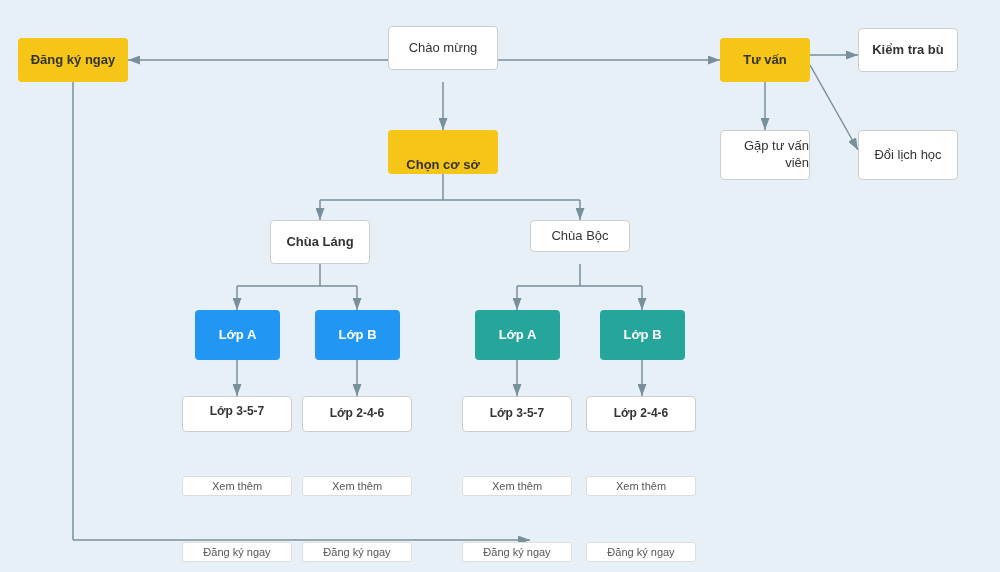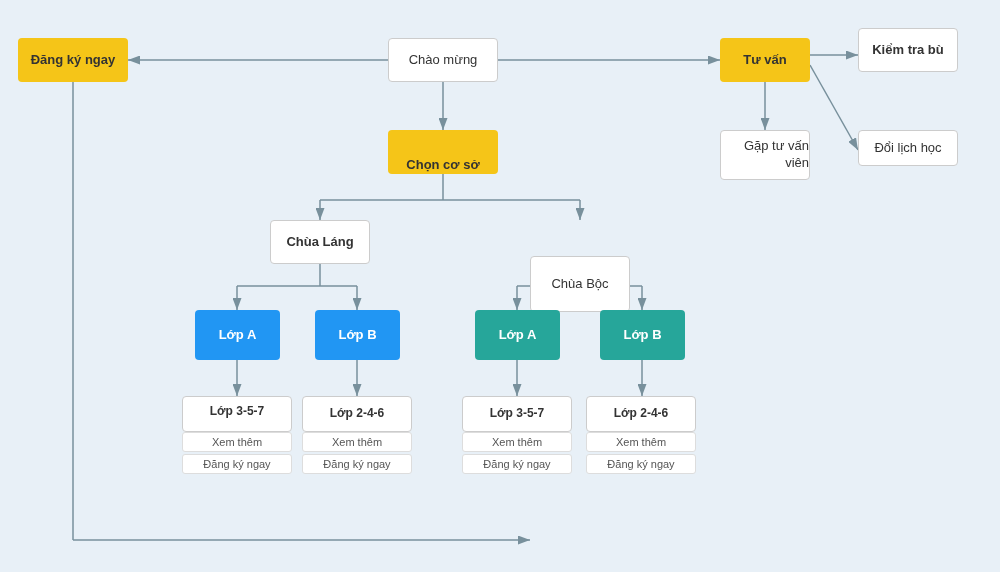--- a/index.html
+++ b/index.html
@@ -74,20 +74,21 @@
 
     .sub-node {
       background: #fff;
       border: 1px solid #ddd;
       border-radius: 3px;
       padding: 3px 8px;
       font-size: 11px;
       color: #555;
       text-align: center;
       cursor: pointer;
+      margin-top: 44px;
     }
   </style>
 </head>
 <body>
 
 <div class="diagram-container">
 
   <svg class="lines">
 
     <defs>
@@ -128,53 +129,53 @@
     <line x1="357" y1="360" x2="357" y2="396" stroke="#78909C" stroke-width="1.5" marker-end="url(#arrowhead)"></line>
 
     <line x1="517" y1="360" x2="517" y2="396" stroke="#78909C" stroke-width="1.5" marker-end="url(#arrowhead)"></line>
 
     <line x1="642" y1="360" x2="642" y2="396" stroke="#78909C" stroke-width="1.5" marker-end="url(#arrowhead)"></line>
 
     <line x1="73" y1="82" x2="73" y2="540" stroke="#78909C" stroke-width="1.5"></line>
     <line x1="73" y1="540" x2="530" y2="540" stroke="#78909C" stroke-width="1.5" marker-end="url(#arrowhead)"></line>
   </svg>
 
-  <div class="node node-white" style="left:388px;top:38px;width:110px;height:44px;">
+  <div class="node node-white" style="left:388px;top:26px;width:110px;height:44px;">
     <span>Chào mừng</span>
   </div>
 
   <div class="node node-yellow" style="left:18px;top:38px;width:110px;height:44px;">
     <span>Đăng ký ngay</span>
   </div>
 
   <div class="node node-yellow" style="left:720px;top:38px;width:90px;height:44px;">
     <span>Tư vấn</span>
   </div>
 
   <div class="node node-white" style="left:858px;top:28px;width:100px;height:44px;font-weight:bold;">
     <span>Kiểm tra bù</span>
   </div>
 
   <div class="node node-white" style="left:720px;top:130px;width:90px;height:50px;text-align:right;">
     <span>Gặp tư vấn viên</span>
   </div>
 
-  <div class="node node-white" style="left:858px;top:130px;width:100px;height:36px;">
+  <div class="node node-white" style="left:858px;top:130px;width:100px;height:50px;">
     <span>Đổi lịch học</span>
   </div>
 
   <div class="node node-yellow" style="left:388px;top:130px;width:110px;height:44px;align-items:flex-end;">
     <span>Chọn cơ sở</span>
   </div>
 
   <div class="node node-white" style="left:270px;top:220px;width:100px;height:44px;font-weight:bold;">
     <span>Chùa Láng</span>
   </div>
 
-  <div class="node node-white" style="left:530px;top:220px;width:100px;height:56px;margin-top:36px;">
+  <div class="node node-white" style="left:530px;top:220px;width:100px;height:32px;">
     <span>Chùa Bộc</span>
   </div>
 
   <div class="node node-blue" style="left:195px;top:310px;width:85px;height:50px;">
     <span>Lớp A</span>
   </div>
 
   <div class="node node-blue" style="left:315px;top:310px;width:85px;height:50px;">
     <span>Lớp B</span>
   </div>

